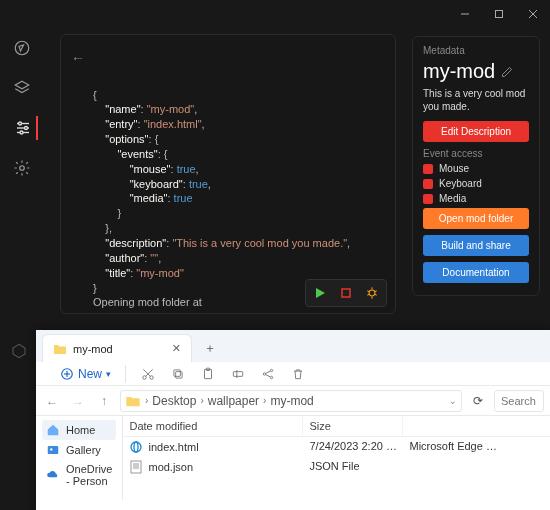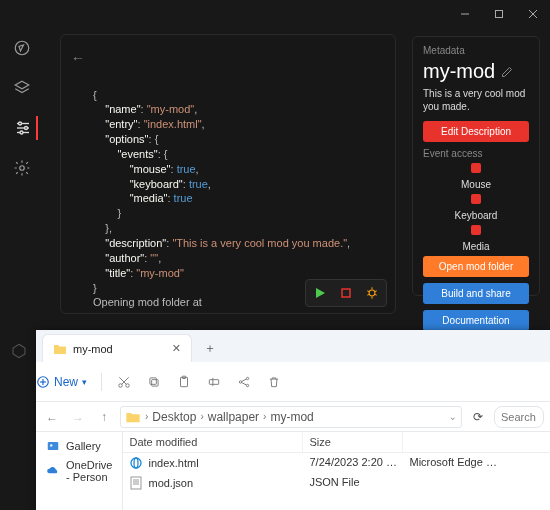--- a/index.html
+++ b/index.html
@@ -21,40 +21,40 @@
   .runbar { position:absolute; right:8px; bottom:6px; display:flex; gap:4px; background:#1f1f1f; border:1px solid #333; border-radius:4px; padding:3px; }
   .runbar .rb { width:22px; height:20px; display:flex; align-items:center; justify-content:center; }
 
   .side { position:absolute; left:412px; top:36px; width:128px; height:260px; background:#171717; border:1px solid #2a2a2a; border-radius:6px; padding:8px 10px; font-size:11px; color:#bbb; }
   .side .meta { font-size:10px; color:#888; margin-bottom:4px; }
   .side .modname { font-family:Georgia,serif; font-size:20px; color:#fff; margin-bottom:4px; display:flex; align-items:center; gap:6px;}
   .side .desc { font-size:10px; color:#ddd; margin-bottom:8px; line-height:1.3;}
   .side .btn { display:block; text-align:center; padding:5px 4px; border-radius:3px; font-size:10px; color:#fff; margin-bottom:6px; cursor:pointer; }
   .side .btn.red{background:#e8332c;} .side .btn.orange{background:#ff7a29;} .side .btn.blue{background:#2f7fd9;}
   .side .sect { font-size:10px; color:#888; margin:6px 0 4px; }
-  .side .chk { display:flex; align-items:center; gap:6px; font-size:10px; color:#ddd; margin-bottom:4px;flex-direction:column;}
+  .side .chk { display:flex; align-items:center; gap:6px; font-size:10px; color:#ddd; margin-bottom:4px;}
   .side .chk i{ width:10px; height:10px; background:#e8332c; border-radius:2px; display:inline-block;}
 
   
   .explorer { position:absolute; left:36px; top:330px; width:514px; height:180px; background:#fff; color:#222; font-size:12px; box-shadow:0 0 8px rgba(0,0,0,.4); }
   .ex-tabs { height:32px; background:#f1f4f8; display:flex; align-items:flex-end; padding-left:6px; }
   .ex-tab { background:#fff; height:28px; min-width:150px; border-radius:6px 6px 0 0; display:flex; align-items:center; padding:0 10px; gap:6px; font-size:11px; position:relative; border:1px solid #e3e6ea; border-bottom:none;}
   .ex-tab .close{ margin-left:auto; color:#666;}
   .ex-plus{ width:28px; height:28px; display:flex; align-items:center; justify-content:center; color:#555; margin-left:4px;}
-  .ex-toolbar{ height:40px; border-bottom:1px solid #e7e9ec; display:flex; align-items:center; padding:0 0; gap:14px; color:#555; }
+  .ex-toolbar{ height:24px; border-bottom:1px solid #e7e9ec; display:flex; align-items:center; padding:0 24px; gap:14px; color:#555; }
   .ex-toolbar .new{ color:#1a66c9; display:flex; align-items:center; gap:4px; font-size:12px;}
   .ex-toolbar .tico{ width:16px; height:16px; display:flex; align-items:center; justify-content:center; color:#777;}
   .ex-toolbar .sep{ width:1px; height:18px; background:#e2e5e8;}
   .ex-toolbar .sortview{ margin-left:auto; display:flex; align-items:center; gap:10px; color:#444; font-size:12px;}
   .ex-nav{ height:30px; border-bottom:1px solid #e7e9ec; display:flex; align-items:center; padding:0 6px; gap:6px; font-size:12px; color:#555;}
   .ex-nav .arr{ width:20px; text-align:center; color:#888;}
   .ex-nav .bc{ flex:1; border:1px solid #e3e6ea; height:22px; border-radius:3px; display:flex; align-items:center; padding:0 4px; gap:4px; background:#fff;}
   .ex-nav .bc .fic{ width:16px; height:14px; }
   .ex-nav .refresh{ width:20px; text-align:center;}
-  .ex-nav .search{ border:1px solid #e3e6ea; height:22px; border-radius:8px; width:50px; display:flex; align-items:center; padding:0 6px; color:#777; font-size:11px;}
+  .ex-nav .search{ border:1px solid #e3e6ea; height:22px; border-radius:3px; width:50px; display:flex; align-items:center; padding:0 6px; color:#777; font-size:11px;}
   .ex-body{ display:flex; height:calc(100% - 96px);}
   .ex-side{ width:114px; border-right:1px solid #e7e9ec; padding:4px 6px; font-size:11px; }
   .ex-side .it{ display:flex; align-items:center; gap:6px; padding:3px 4px; border-radius:3px; color:#333;}
   .ex-side .it.active{ background:#eef3f9;}
   .ex-side .it .mi{ width:14px; height:14px; }
   .ex-main{ flex:1; font-size:11px; }
   .ex-cols{ display:grid; grid-template-columns:180px 100px 100px 60px; border-bottom:1px solid #eceff2; color:#444; }
   .ex-cols div{ padding:4px 6px; border-right:1px solid #f0f2f4;}
   .ex-row{ display:grid; grid-template-columns:180px 100px 100px 60px; color:#333;}
   .ex-row div{ padding:3px 6px; white-space:nowrap; overflow:hidden; text-overflow:ellipsis;}
@@ -277,20 +277,28 @@
       <span style="margin-left:auto;color:#999;font-size:10px;">⌄</span>
     </div>
     <div class="refresh">⟳</div>
     <div class="search">
         <span>Search</span>
       </div>
   </div>
 
   <div class="ex-body">
     <div class="ex-side" id="ex-side">
+        <div class="it active">
+          <span class="mi">
+            <svg width="14" height="14" viewBox="0 0 24 24">
+              <path d="M3 11l9-8 9 8v10H3z" fill="#6bb0f5"></path>
+            </svg>
+          </span>
+          <span>Home</span>
+        </div>
         <div class="it">
           <span class="mi">
             <svg width="14" height="14" viewBox="0 0 24 24">
               <rect x="3" y="5" width="18" height="14" rx="2" fill="#3d8bdd"></rect>
               <circle cx="9" cy="11" r="2" fill="#fff"></circle>
             </svg>
           </span>
           <span>Gallery</span>
         </div>
         <div class="it">

